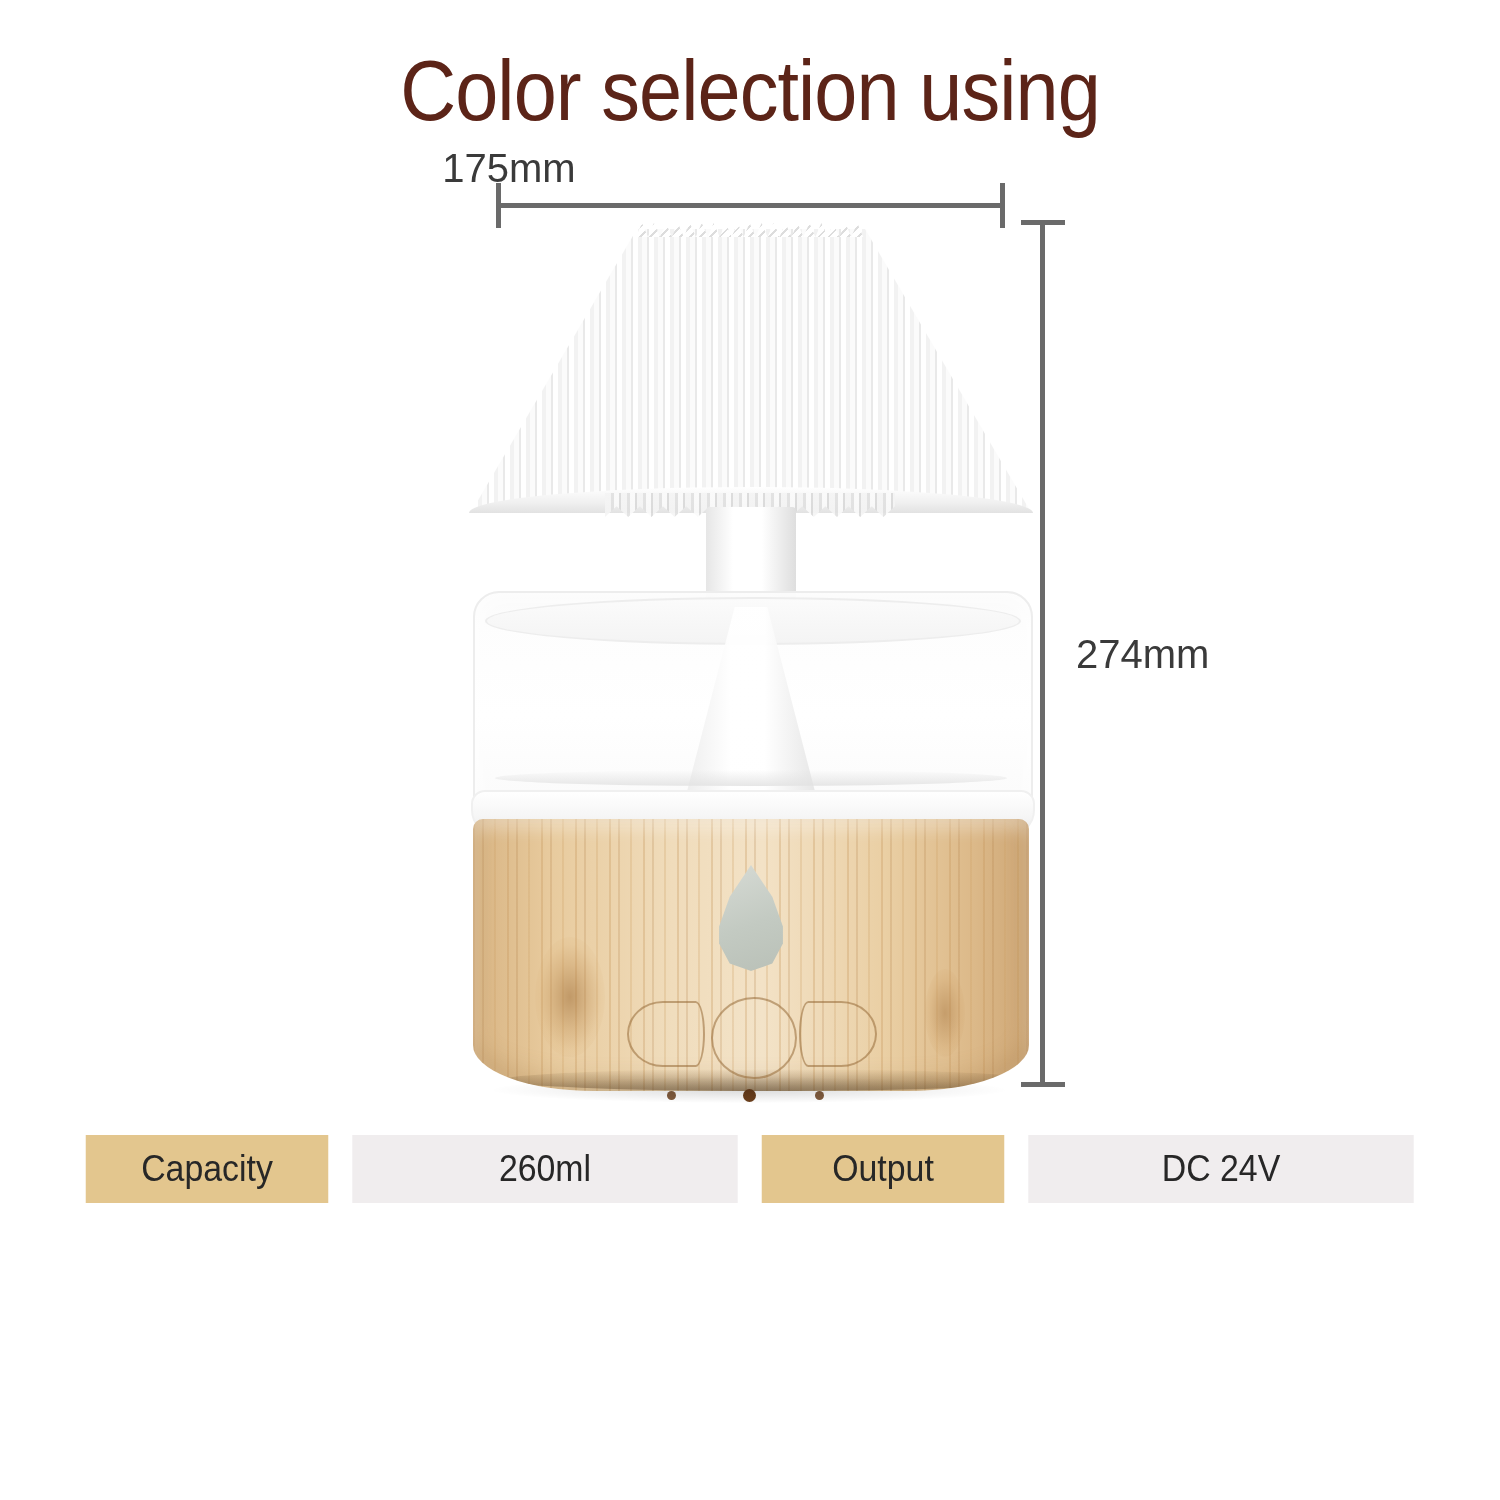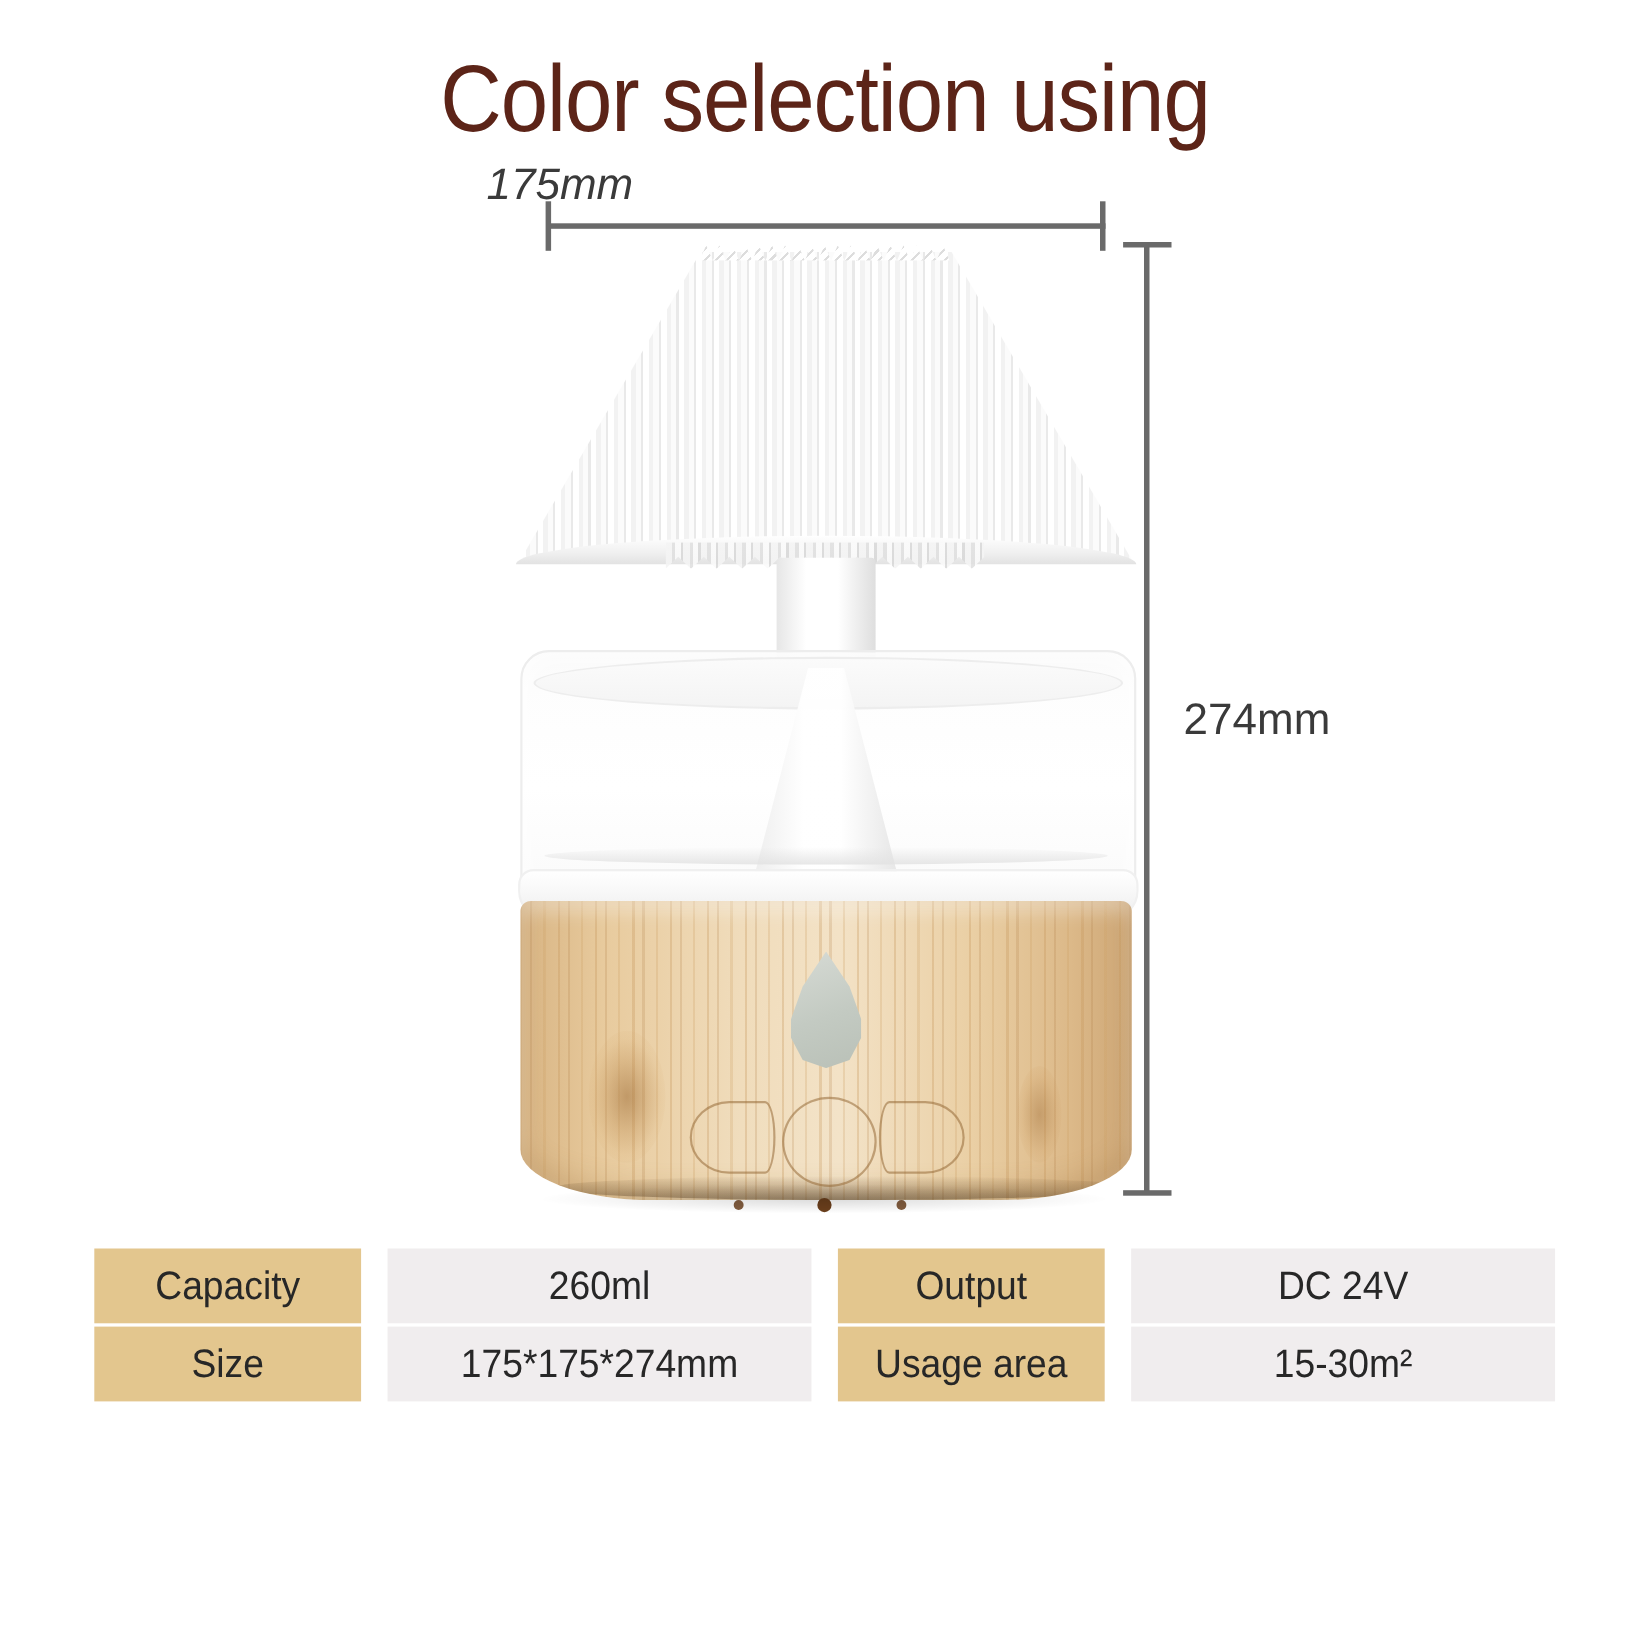--- a/index.html
+++ b/index.html
@@ -27,21 +27,21 @@
   }
 
   
   .dim-label{
     position:absolute;
     color:#3a3a3a;
     font-size:40px;
     font-family:"Liberation Sans", sans-serif;
     white-space:nowrap;
   }
-  .dim-h-label{left:0;top:146px;width:1276px;text-align:center;font-style:italic;}
+  .dim-h-label{left:0;top:146px;width:1276px;text-align:center;}
   .dim-h-label span{display:inline-block;margin-left:-258px;}
   .dim-v-label{left:1076px;top:632px;}
 
   .dim-line-h{
     position:absolute;left:498px;top:203px;width:507px;height:5px;
     background:#6a6a6a;
   }
   .dim-cap{position:absolute;background:#6a6a6a;}
   .dim-cap-l{left:496px;top:183px;width:5px;height:45px;}
   .dim-cap-r{left:1000px;top:183px;width:5px;height:45px;}
@@ -287,23 +287,17 @@
   <div class="spec-table">
 
     <div class="spec-row">
       <div class="cell cell-label">Capacity</div>
       <div class="cell cell-value">260ml</div>
       <div class="cell cell-label">Output</div>
       <div class="cell cell-value last">DC 24V</div>
     </div>
 
 
-    <div class="spec-row">
-      <div class="cell cell-label">Size</div>
-      <div class="cell cell-value">175*175*274mm</div>
-      <div class="cell cell-label">Usage area</div>
-      <div class="cell cell-value last">15-30m²</div>
-    </div>
 
 
   </div>
 
 </div>
 
 </body></html>

